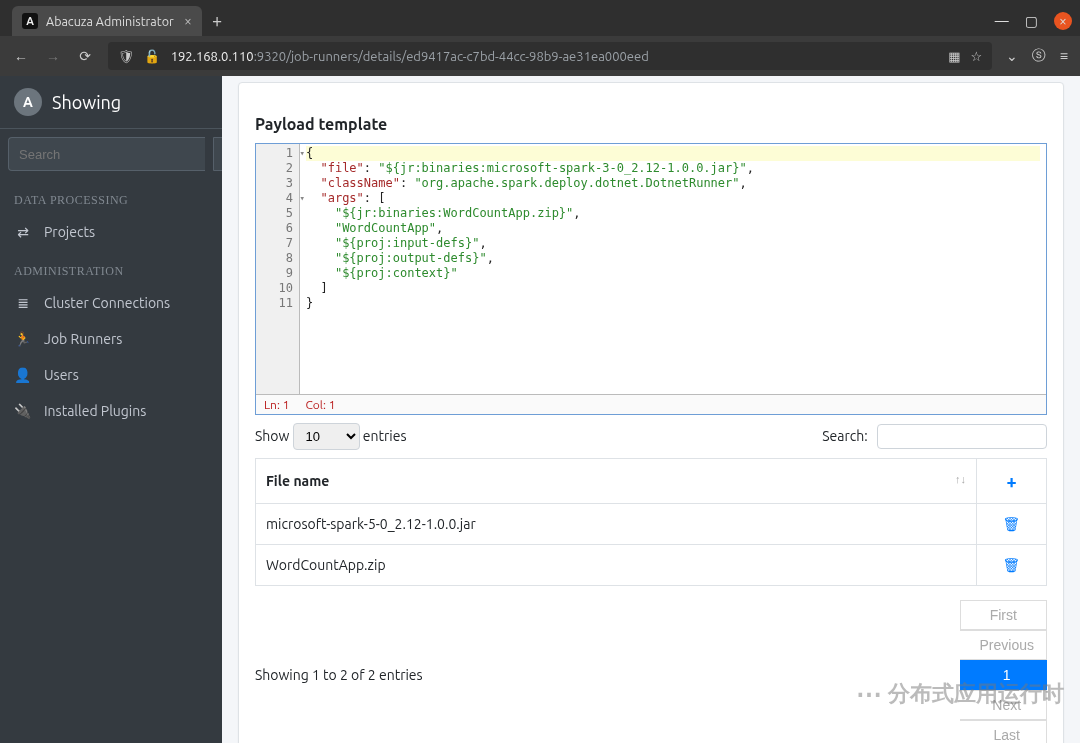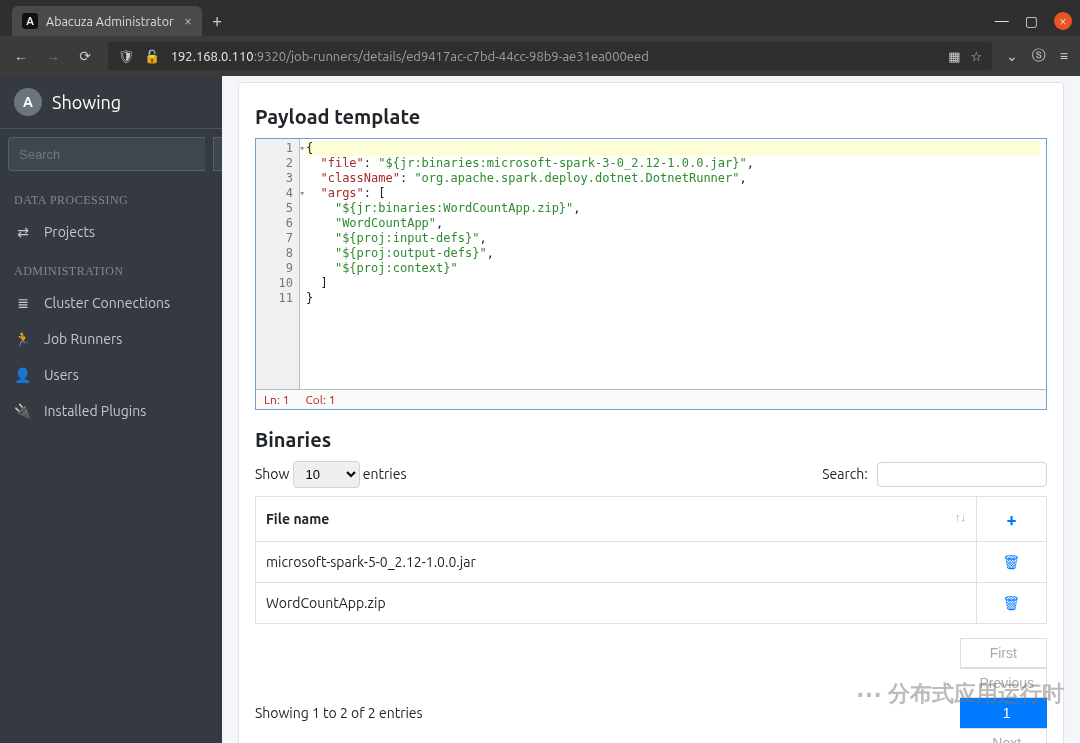--- a/index.html
+++ b/index.html
@@ -55,21 +55,21 @@
   .search-row{display:flex;padding:8px;gap:8px;background:var(--sidebar-bg);}
   .search-row input{flex:1;background:#3f474e;border:1px solid #56606a;border-right:none;color:#ccc;padding:6px 10px;border-radius:4px 0 0 4px;font-size:13px;}
   .search-row .btn{width:36px;border:1px solid #56606a;background:#3f474e;color:#fff;border-radius:0 4px 4px 0;display:flex;align-items:center;justify-content:center;cursor:pointer;}
   .nav-heading{padding:14px 14px 6px;color:var(--sidebar-heading);font-size:12px;letter-spacing:.5px;font-family:Liberation Serif, serif;}
   .nav-item{display:flex;align-items:center;gap:12px;padding:10px 14px;cursor:pointer;color:var(--sidebar-text);}
   .nav-item .icon{width:18px;text-align:center;}
 
   
   .content{flex:1;background:var(--content-bg);padding:0 16px 14px;overflow:auto;}
   .panel{background:var(--panel-bg);border:1px solid var(--border);border-radius:4px;margin-top:6px;padding:14px 16px 16px;box-shadow:0 1px 2px rgba(0,0,0,.05);}
-  .section-title{font-weight:700;font-size:20px;margin:8px 0 10px;}
+  .section-title{font-weight:700;font-size:16px;margin:18px 0 10px;}
 
   
   .editor{border:1px solid #6e9ed6;display:flex;flex-direction:column;background:#fff;}
   .editor-body{display:flex;height:250px;}
   .gutter{width:44px;background:var(--editor-gutter);border-right:1px solid var(--editor-border);font-family:monospace;font-size:12px;color:#777;text-align:right;padding:2px 6px;}
   .gutter div{height:15px;line-height:15px;position:relative;}
   .fold::after{content:"▾";position:absolute;right:-12px;color:#888;font-size:9px;}
   .code{flex:1;font-family:monospace;font-size:12px;padding:2px 6px;white-space:pre;color:#222;overflow:auto;}
   .code .line{height:15px;line-height:15px;}
   .code .line.active{background:#fdfdd6;}
@@ -203,21 +203,20 @@
                 <div>11</div>
               </div>
             <div class="code" id="code"><div class="line active">{</div><div class="line">  <span class="k">"file"</span>: <span class="s">"${jr:binaries:microsoft-spark-3-0_2.12-1.0.0.jar}"</span>,</div><div class="line">  <span class="k">"className"</span>: <span class="s">"org.apache.spark.deploy.dotnet.DotnetRunner"</span>,</div><div class="line">  <span class="k">"args"</span>: [</div><div class="line">    <span class="s">"${jr:binaries:WordCountApp.zip}"</span>,</div><div class="line">    <span class="s">"WordCountApp"</span>,</div><div class="line">    <span class="s">"${proj:input-defs}"</span>,</div><div class="line">    <span class="s">"${proj:output-defs}"</span>,</div><div class="line">    <span class="s">"${proj:context}"</span></div><div class="line">  ]</div><div class="line">}</div></div>
           </div>
           <div class="editor-status">
             <span>Ln: 1</span>
             <span>Col: 1</span>
           </div>
         </div>
 
-        <div class="section-title" style="margin-top:18px">Binaries</div>
 
         <div class="dt-top">
           <div>
             <span>Show</span>
             <select>
               <option>10</option>
             </select>
             <span>entries</span>
           </div>
           <div>

